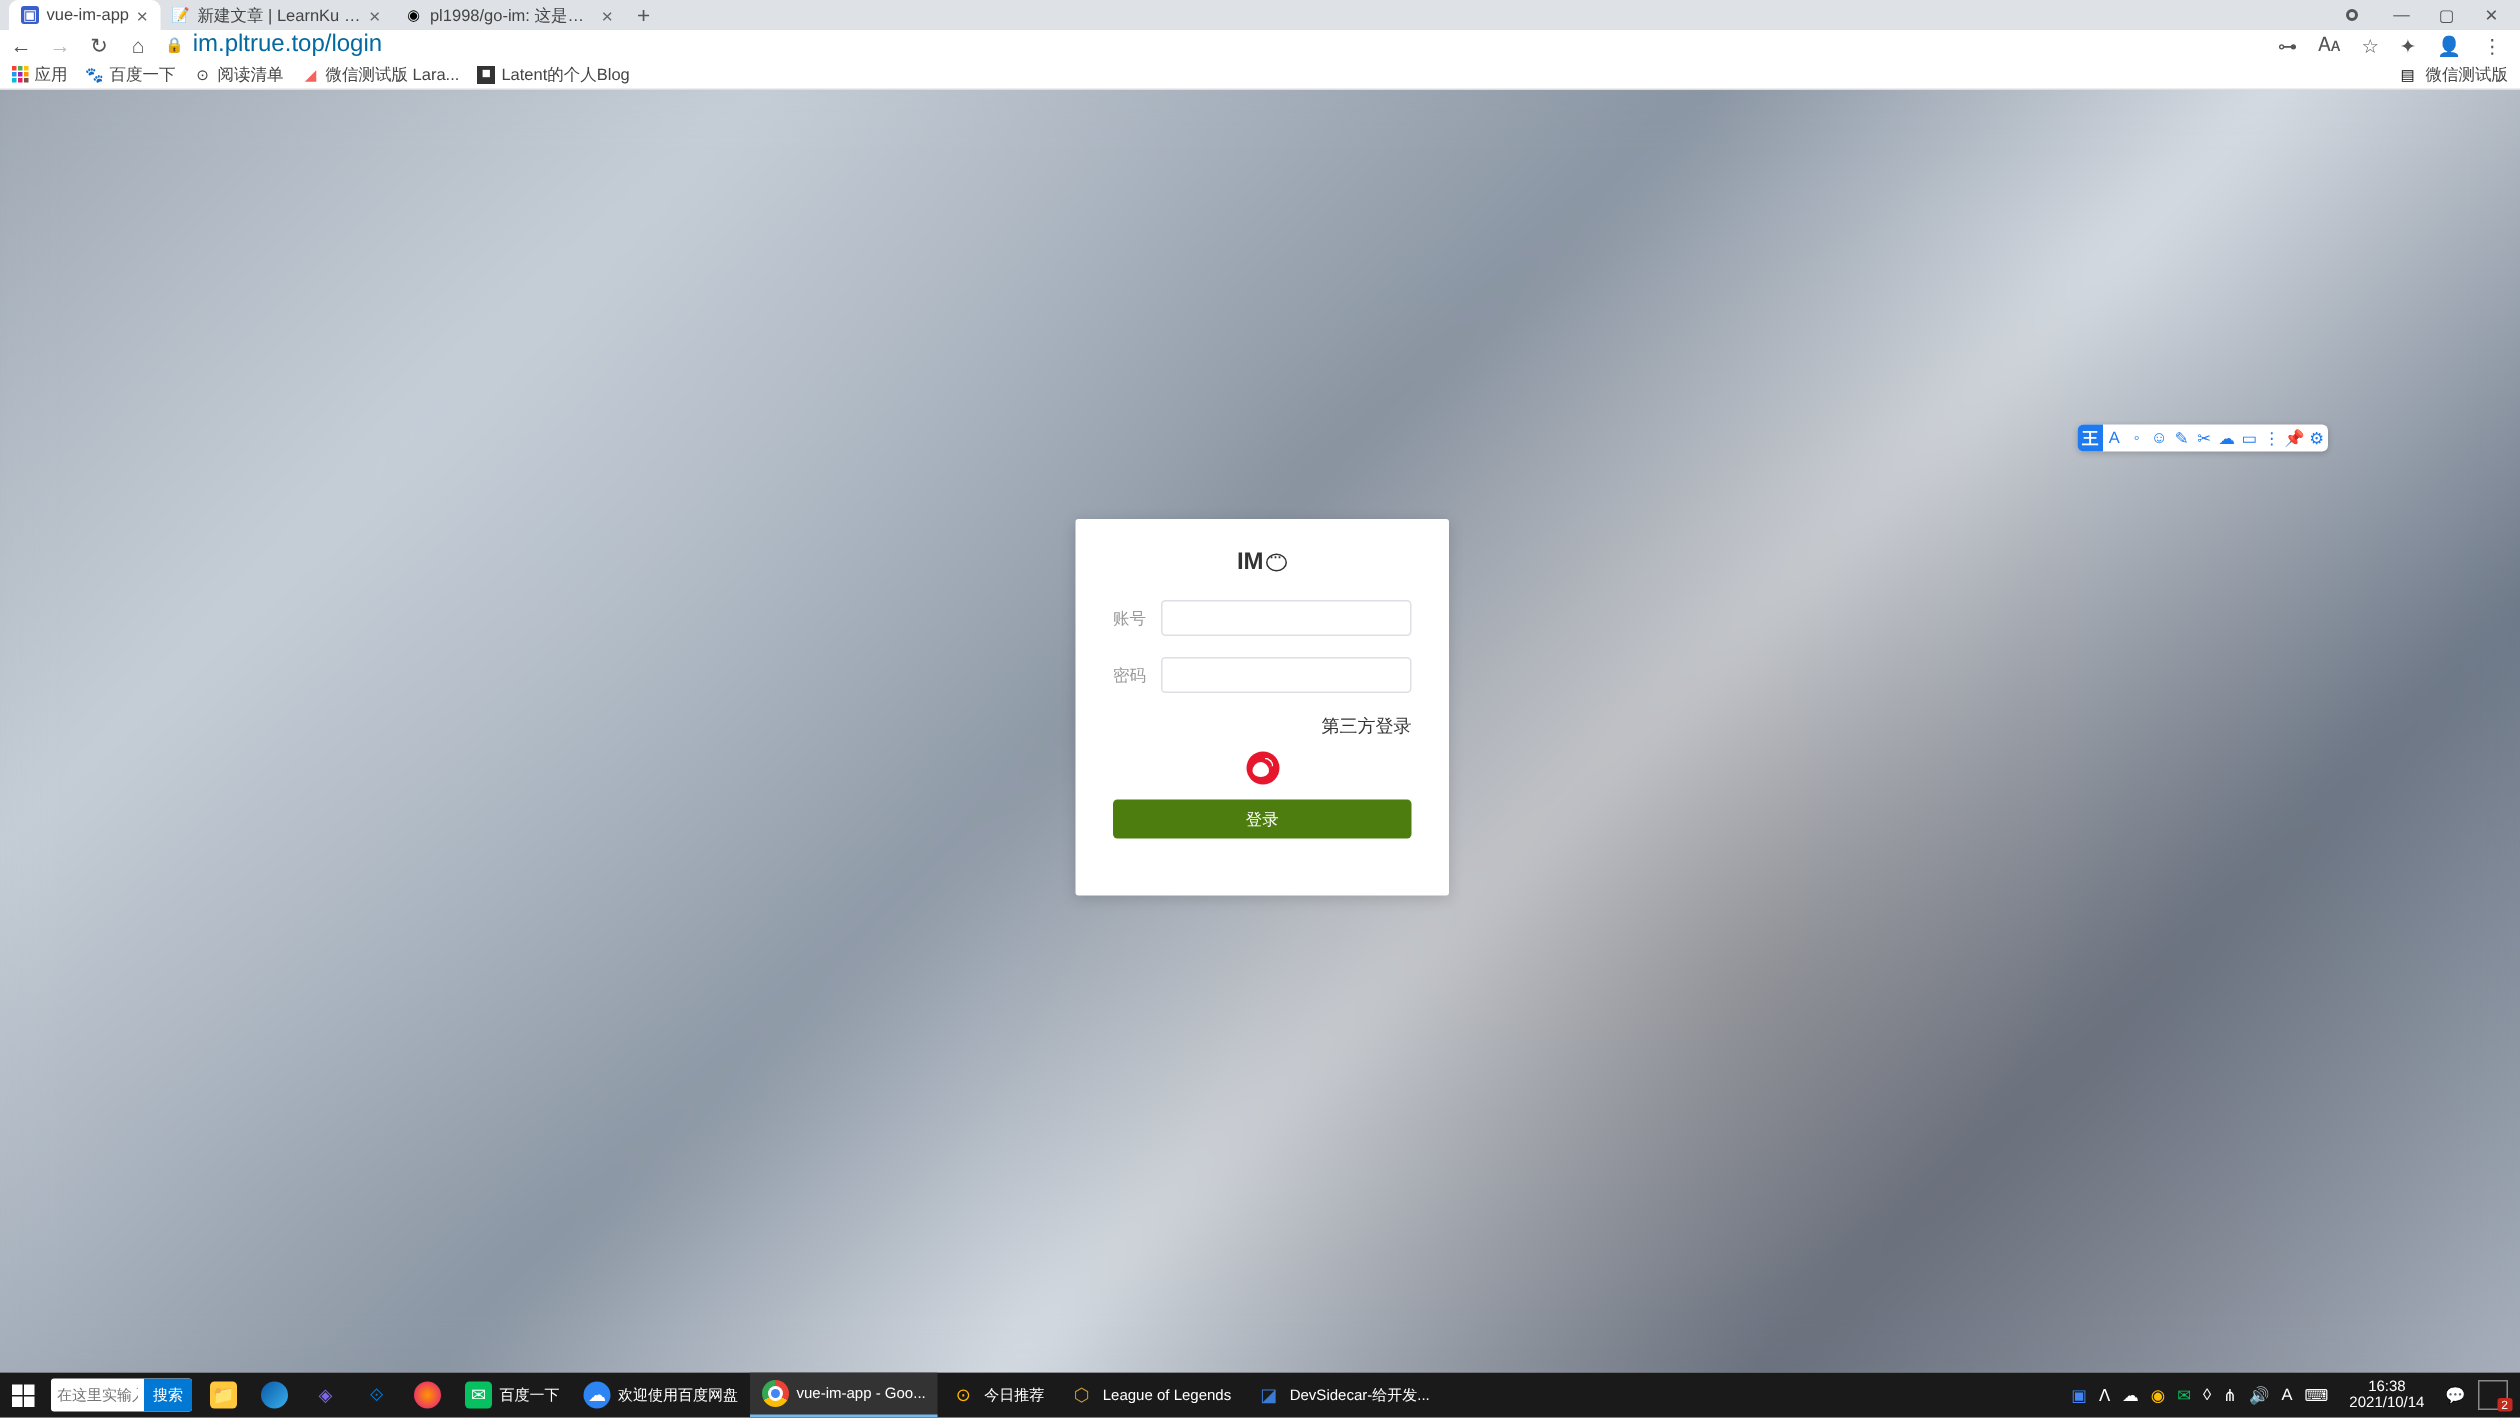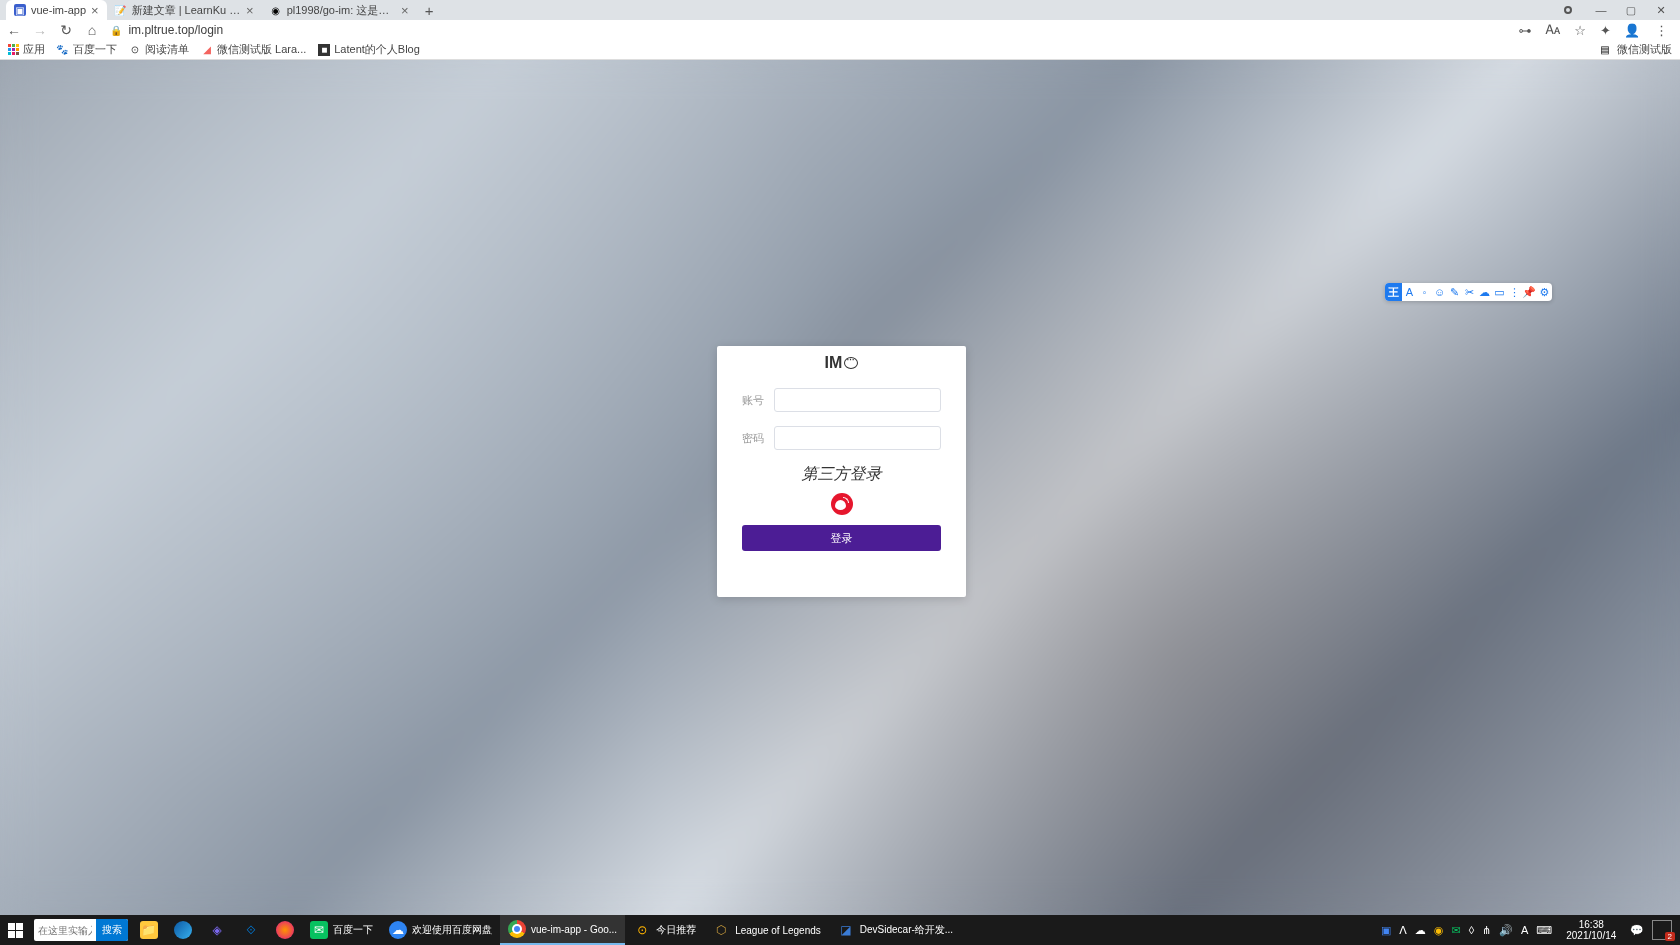--- a/index.html
+++ b/index.html
@@ -16,21 +16,21 @@
     .new-tab { padding: 0 8px; color: #555; font-size: 15px; cursor: pointer; }
     .window-controls { margin-left: auto; display: flex; gap: 0; padding-right: 4px; }
     .win-control { width: 30px; height: 20px; display: flex; align-items: center; justify-content: center; color: #555; font-size: 11px; cursor: pointer; }
     .record-dot { width: 8px; height: 8px; border-radius: 50%; border: 2px solid #555; margin-right: 14px; align-self: center; }
     
     .addr-bar { display: flex; align-items: center; height: 20px; background: #fff; padding: 0 6px; gap: 10px; }
     .nav-icon { color: #555; font-size: 14px; cursor: pointer; width: 16px; text-align: center; }
     .nav-icon.disabled { color: #bbb; }
     .url-area { display: flex; align-items: center; gap: 6px; flex: 1; }
     .lock-icon { color: #555; font-size: 10px; }
-    .url-text { font-size: 12px; color: #404040; }
+    .url-text { font-size: 16px; color: #0369a1; }
     .addr-right { display: flex; align-items: center; gap: 14px; margin-right: 6px; }
     .addr-icon { color: #555; font-size: 13px; cursor: pointer; }
     
     .bookmark-bar { display: flex; align-items: center; height: 20px; background: #fff; padding: 0 8px; gap: 12px; border-bottom: 1px solid #ddd; }
     .bm-item { display: flex; align-items: center; gap: 4px; font-size: 11px; color: #444; cursor: pointer; }
     .bm-icon { width: 12px; height: 12px; display: flex; align-items: center; justify-content: center; font-size: 10px; }
     .apps-icon { display: grid; grid-template-columns: repeat(3, 3px); gap: 1px; }
     .apps-icon span { width: 3px; height: 3px; background: #f44336; }
     .apps-icon span:nth-child(2) { background: #4caf50; }
     .apps-icon span:nth-child(3) { background: #ffc107; }
@@ -40,35 +40,35 @@
     .apps-icon span:nth-child(7) { background: #00bcd4; }
     .apps-icon span:nth-child(8) { background: #e91e63; }
     .apps-icon span:nth-child(9) { background: #795548; }
     .bm-right { margin-left: auto; display: flex; align-items: center; gap: 6px; }
     
     
     .page { position: relative; width: 1680px; height: 855px; background: linear-gradient(135deg, #9ca5b0 0%, #c5cdd6 20%, #8a95a3 45%, #d5dbe2 60%, #6d7888 80%, #a8b0bc 100%); overflow: hidden; }
     .page::before { content: ""; position: absolute; inset: 0; background: radial-gradient(circle at 70% 70%, rgba(90,70,60,0.25), transparent 40%), radial-gradient(circle at 20% 30%, rgba(200,210,220,0.3), transparent 35%); filter: blur(4px); }
     .blur-overlay { position:absolute; inset:0; backdrop-filter: blur(16px); }
     
-    .login-card { position: absolute; left: 717px; top: 286px; width: 249px; height: 251px; background: #fff; border-radius: 2px; box-shadow: 0 2px 10px rgba(0,0,0,0.15); padding: 8px 25px; }
+    .login-card { position: absolute; left: 717px; top: 286px; width: 249px; height: 251px; background: #fff; border-radius: 2px; box-shadow: 0 2px 10px rgba(0,0,0,0.15); padding: 20px 25px; }
     .logo { text-align: center; font-weight: 600; font-size: 16px; color: #333; display: flex; justify-content: center; align-items: center; gap: 2px; margin-bottom: 16px; }
     .logo-bubble { width: 14px; height: 12px; border: 1.5px solid #333; border-radius: 50%; position: relative; }
     .logo-bubble::after { content: "⋯"; font-size: 8px; position: absolute; top: -3px; left: 1px; color: #333; letter-spacing: -1px; }
     
     .form-row { display: flex; align-items: center; margin-bottom: 14px; gap: 8px; }
     .form-label { font-size: 11px; color: #999; width: 24px; }
     .form-input { flex: 1; height: 24px; border: 1px solid #dcdfe6; border-radius: 3px; padding: 0 6px; font-size: 11px; }
     
-    .third-party { text-align: center; font-size: 16px; color: #333; margin-top: 10px; font-style: italic; }
+    .third-party { text-align: right; font-size: 12px; color: #333; margin-top: 10px; }
     .weibo-icon { width: 22px; height: 22px; border-radius: 50%; background: #e6162d; margin: 8px auto 10px; display: flex; align-items: center; justify-content: center; cursor: pointer; position: relative; }
     .weibo-icon::before { content: ""; width: 11px; height: 10px; background: #fff; border-radius: 50% 50% 50% 50% / 60% 60% 40% 40%; position: absolute; left: 4px; top: 7px; }
     .weibo-icon::after { content: ""; width: 5px; height: 5px; border: 1.2px solid #fff; border-left: none; border-bottom: none; border-radius: 0 6px 0 0; position: absolute; right: 4px; top: 4px; }
     
-    .login-btn { width: 100%; height: 26px; background: #4c1d95; color: #fff; border: none; border-radius: 3px; font-size: 11px; cursor: pointer; }
+    .login-btn { width: 100%; height: 26px; background: #4d7c0f; color: #fff; border: none; border-radius: 3px; font-size: 11px; cursor: pointer; }
     
     
     .annot-toolbar { position: absolute; right: 128px; top: 223px; display: flex; background: #fff; border-radius: 4px; box-shadow: 0 1px 4px rgba(0,0,0,0.2); height: 18px; align-items: center; }
     .annot-btn { width: 15px; height: 18px; display: flex; align-items: center; justify-content: center; font-size: 11px; cursor: pointer; color: #1e7aef; }
     .annot-btn.primary { background: #1e7aef; color: #fff; border-radius: 4px 0 0 4px; width: 17px; font-weight: 600; }
     
     
     .taskbar { position: absolute; bottom: 0; left: 0; right: 0; height: 30px; background: #1a1a1a; display: flex; align-items: center; }
     .start-btn { width: 30px; height: 30px; display: flex; align-items: center; justify-content: center; cursor: pointer; }
     .win-logo { display: grid; grid-template-columns: 7px 7px; grid-template-rows: 7px 7px; gap: 1px; }

